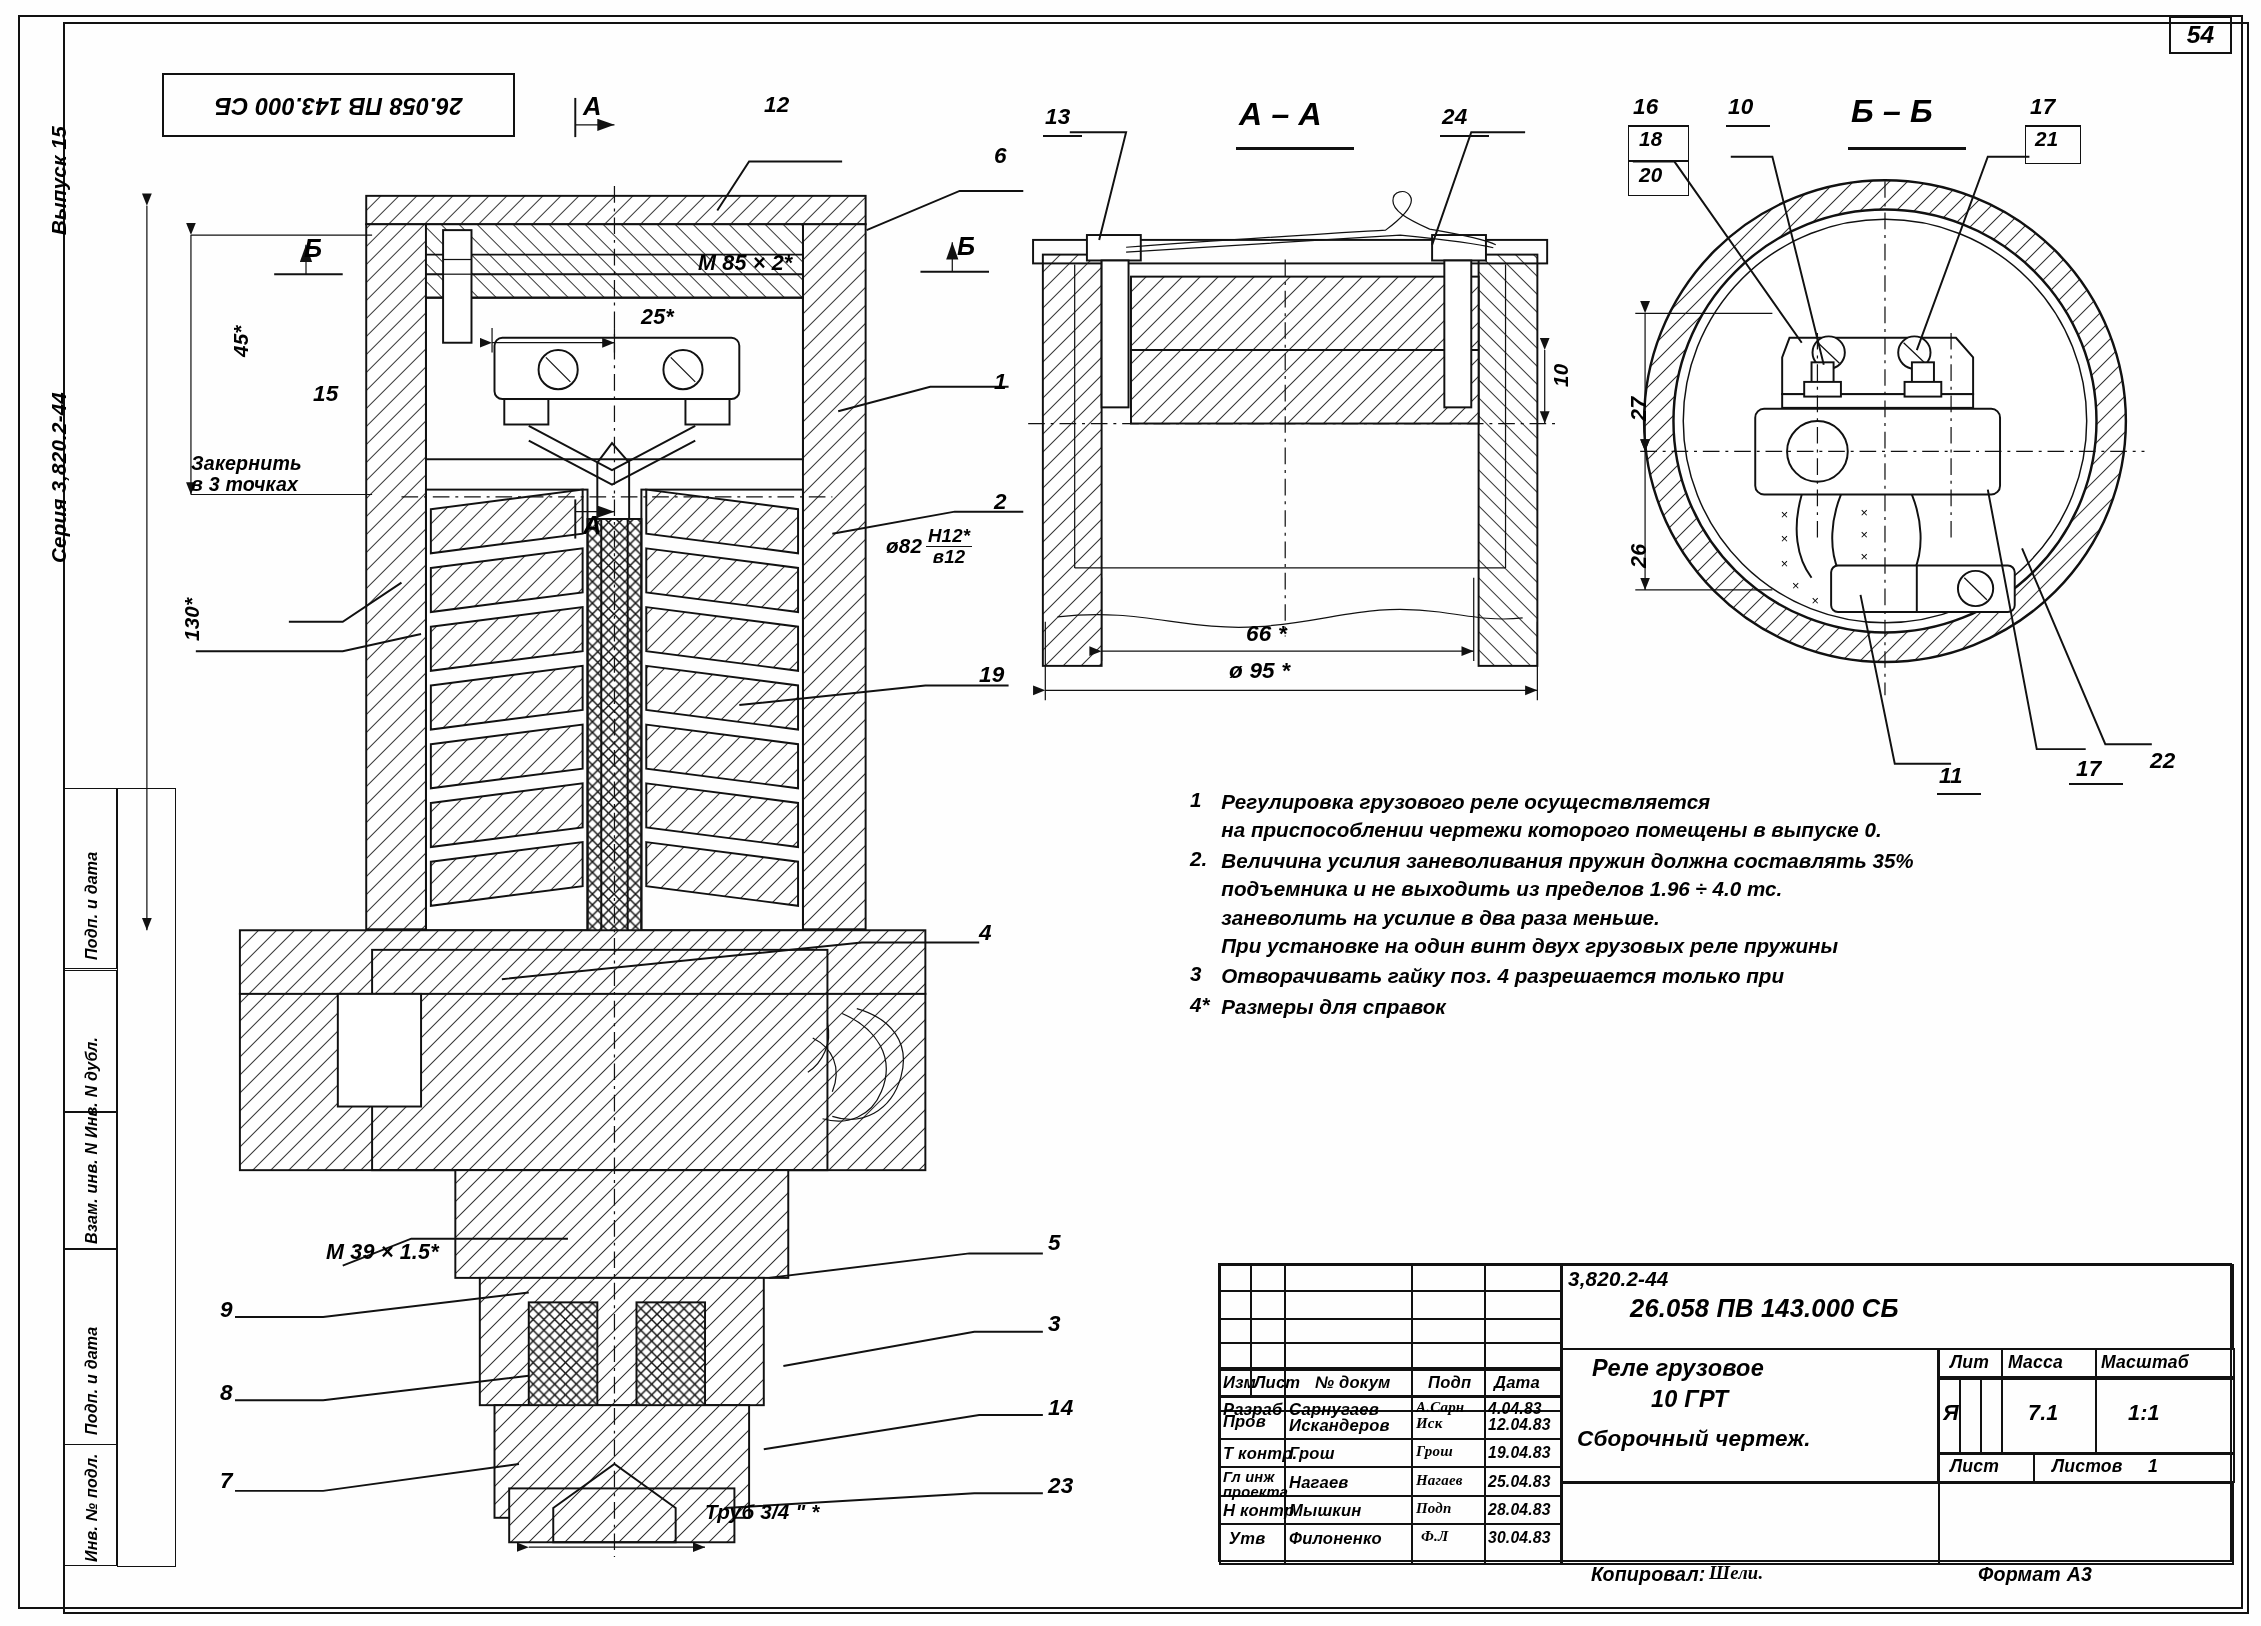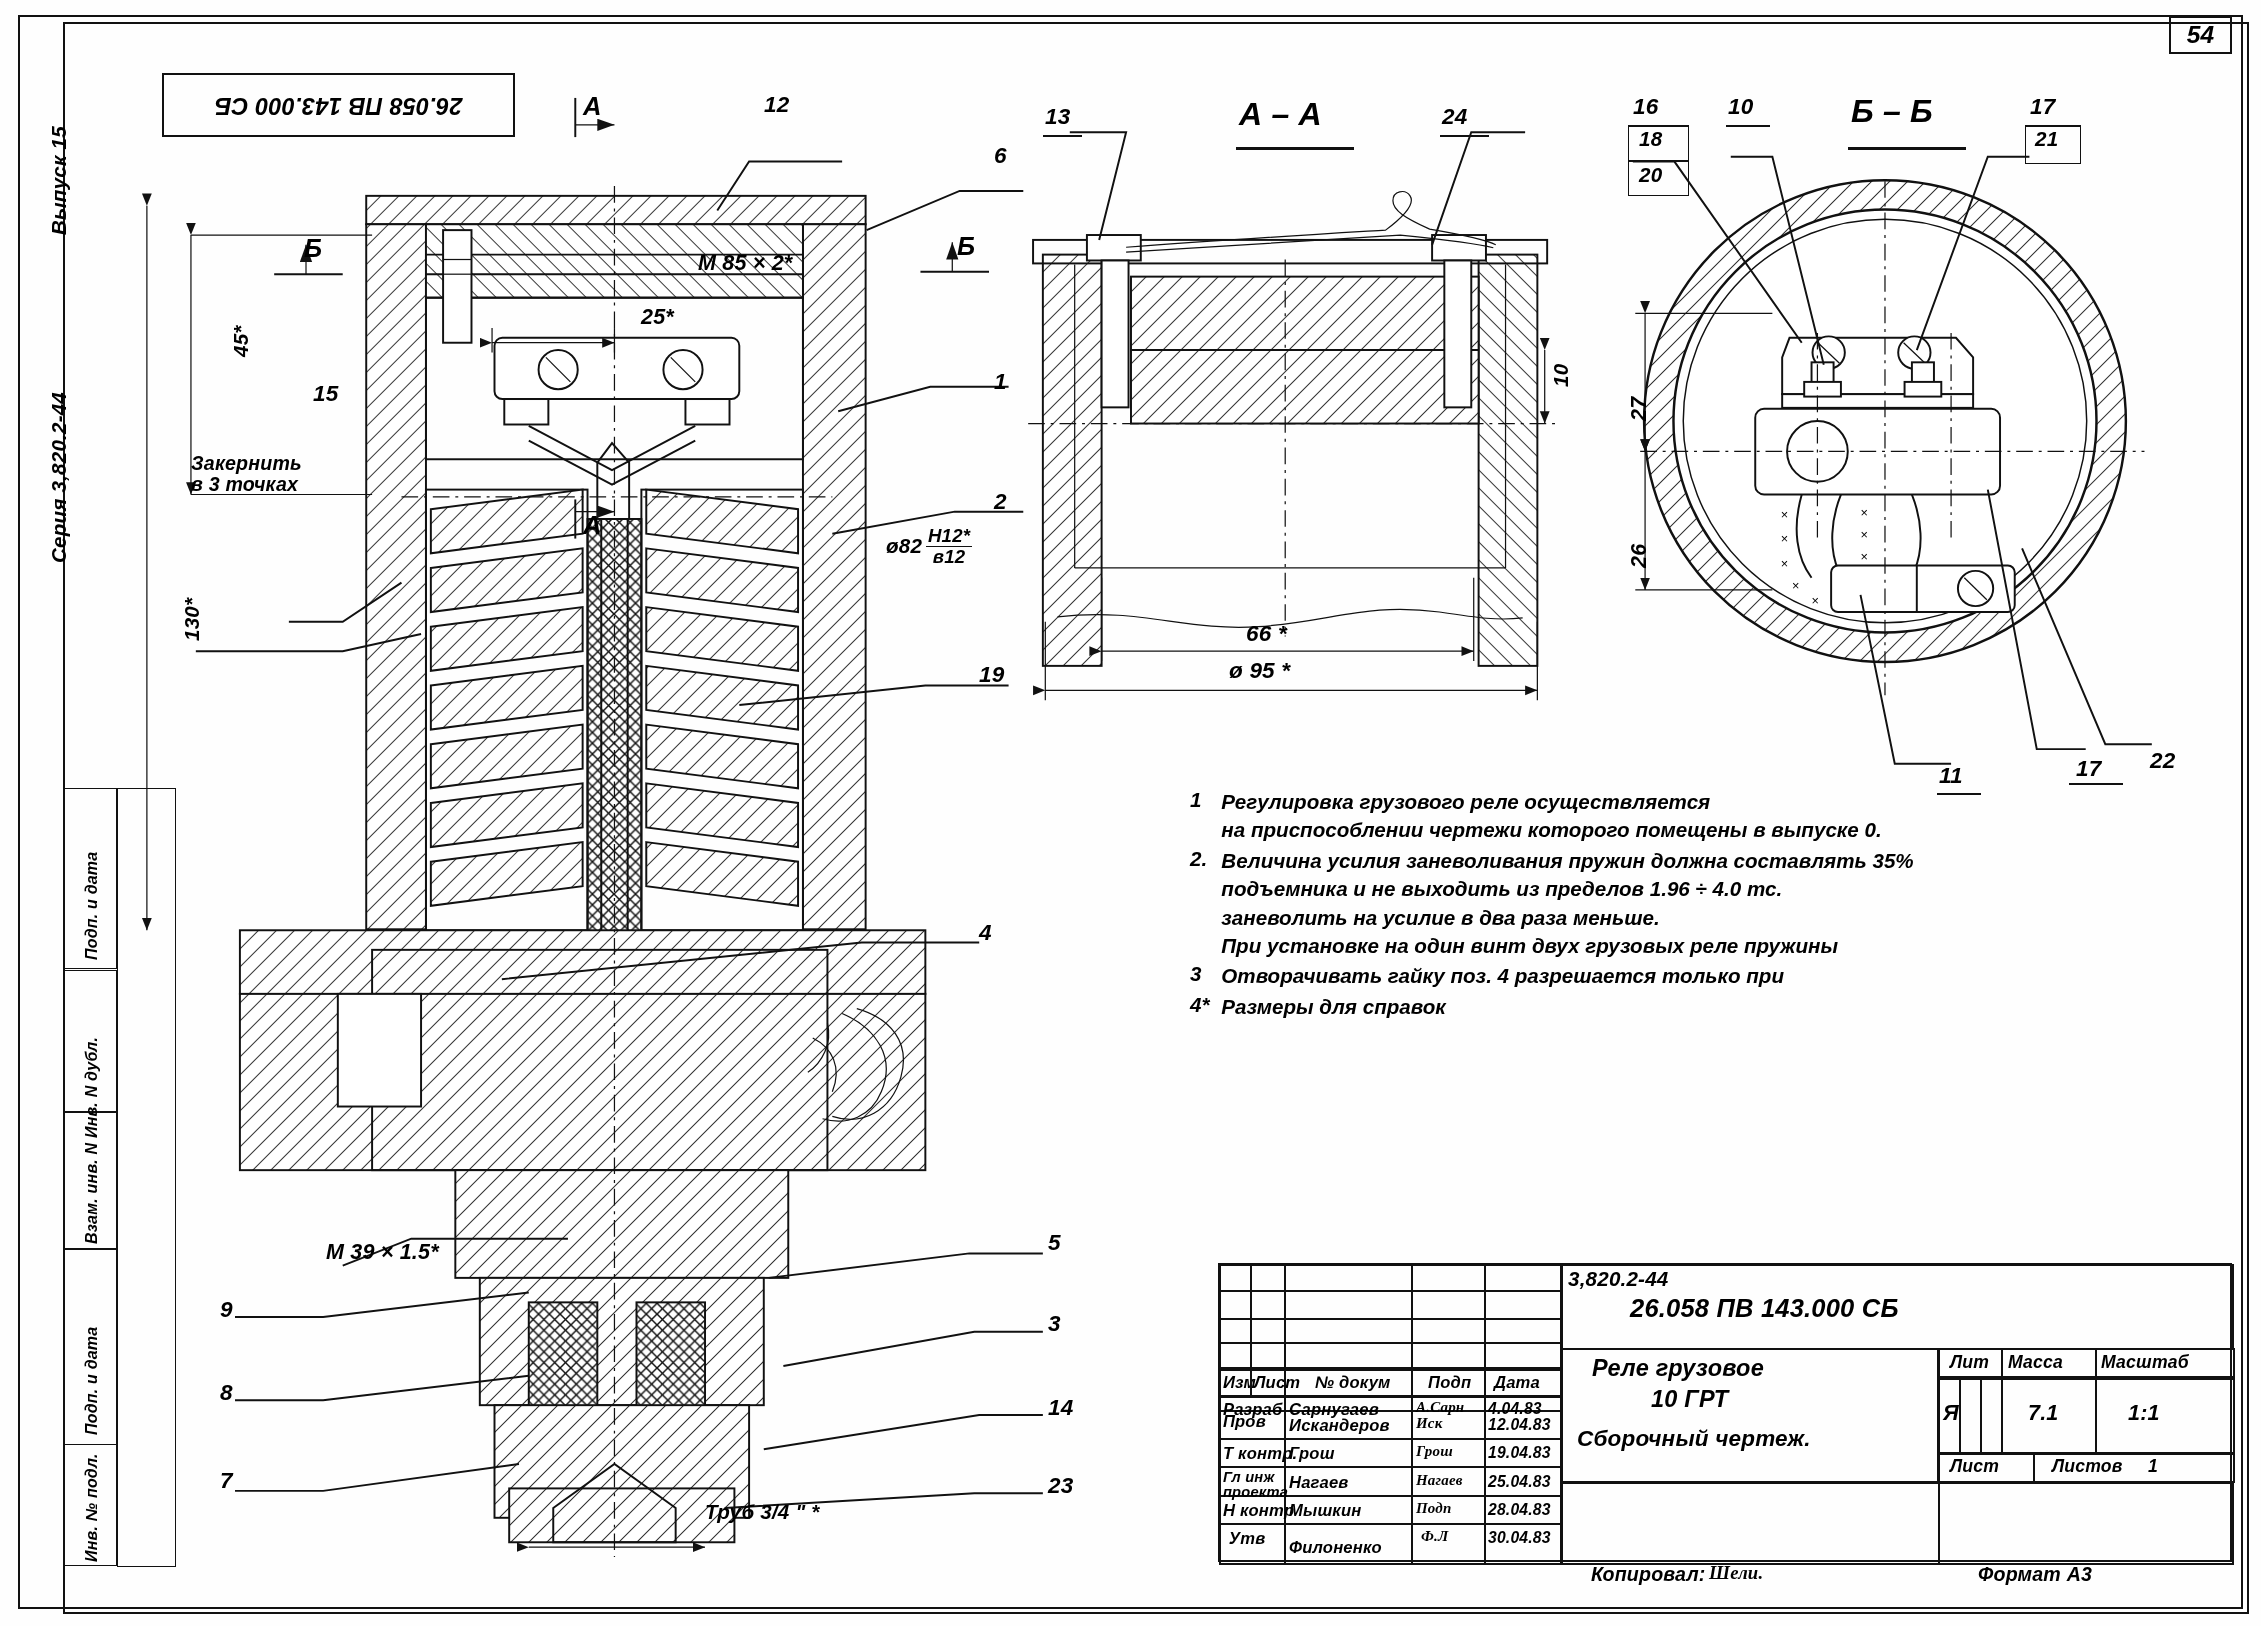--- a/index.html
+++ b/index.html
@@ -512,21 +512,21 @@
         <span class="tx" style="left:268px; top:5.9px; font-size:15.7px;">25.04.83</span>
       </div>
       <div style="position:relative; height:28px; border-bottom:2px solid #111;">
         <span class="tx" style="left:2.9px; top:4.9px; font-size:16.6px; white-space:pre;">Н контр</span>
         <span class="tx" style="left:69px; top:4.9px; font-size:16.6px;">Мышкин</span>
         <span class="tx" style="left:196px; top:3.9px; font-size:15px; font-family:'Liberation Serif', serif;">Подп</span>
         <span class="tx" style="left:268px; top:4.9px; font-size:15.7px;">28.04.83</span>
       </div>
       <div style="position:relative; height:37px;">
         <span class="tx" style="left:8.8px; top:4.9px; font-size:16.6px; white-space:pre;">Утв</span>
-        <span class="tx" style="left:69px; top:14px; font-size:16.6px;">Филоненко</span>
+        <span class="tx" style="left:69px; top:5px; font-size:16.6px;">Филоненко</span>
         <span class="tx" style="left:201px; top:3.9px; font-size:15px; font-family:'Liberation Serif', serif;">Ф.Л</span>
         <span class="tx" style="left:268px; top:4.9px; font-size:15.7px;">30.04.83</span>
       </div>
     </div>
 
     <div class="cell" style="left:341px; top:-1.5px; width:673px; height:86px; border-width:2px;"></div>
     <div class="tx" style="left:348px; top:2.9px; font-size:20.6px;">3,820.2-44</div>
     <div class="tx" style="left:410px; top:30px; font-size:25.5px;">26.058 ПВ 143.000 СБ</div>
 
     <div class="cell" style="left:341px; top:83px; width:378px; height:135px; border-width:2px;"></div>

